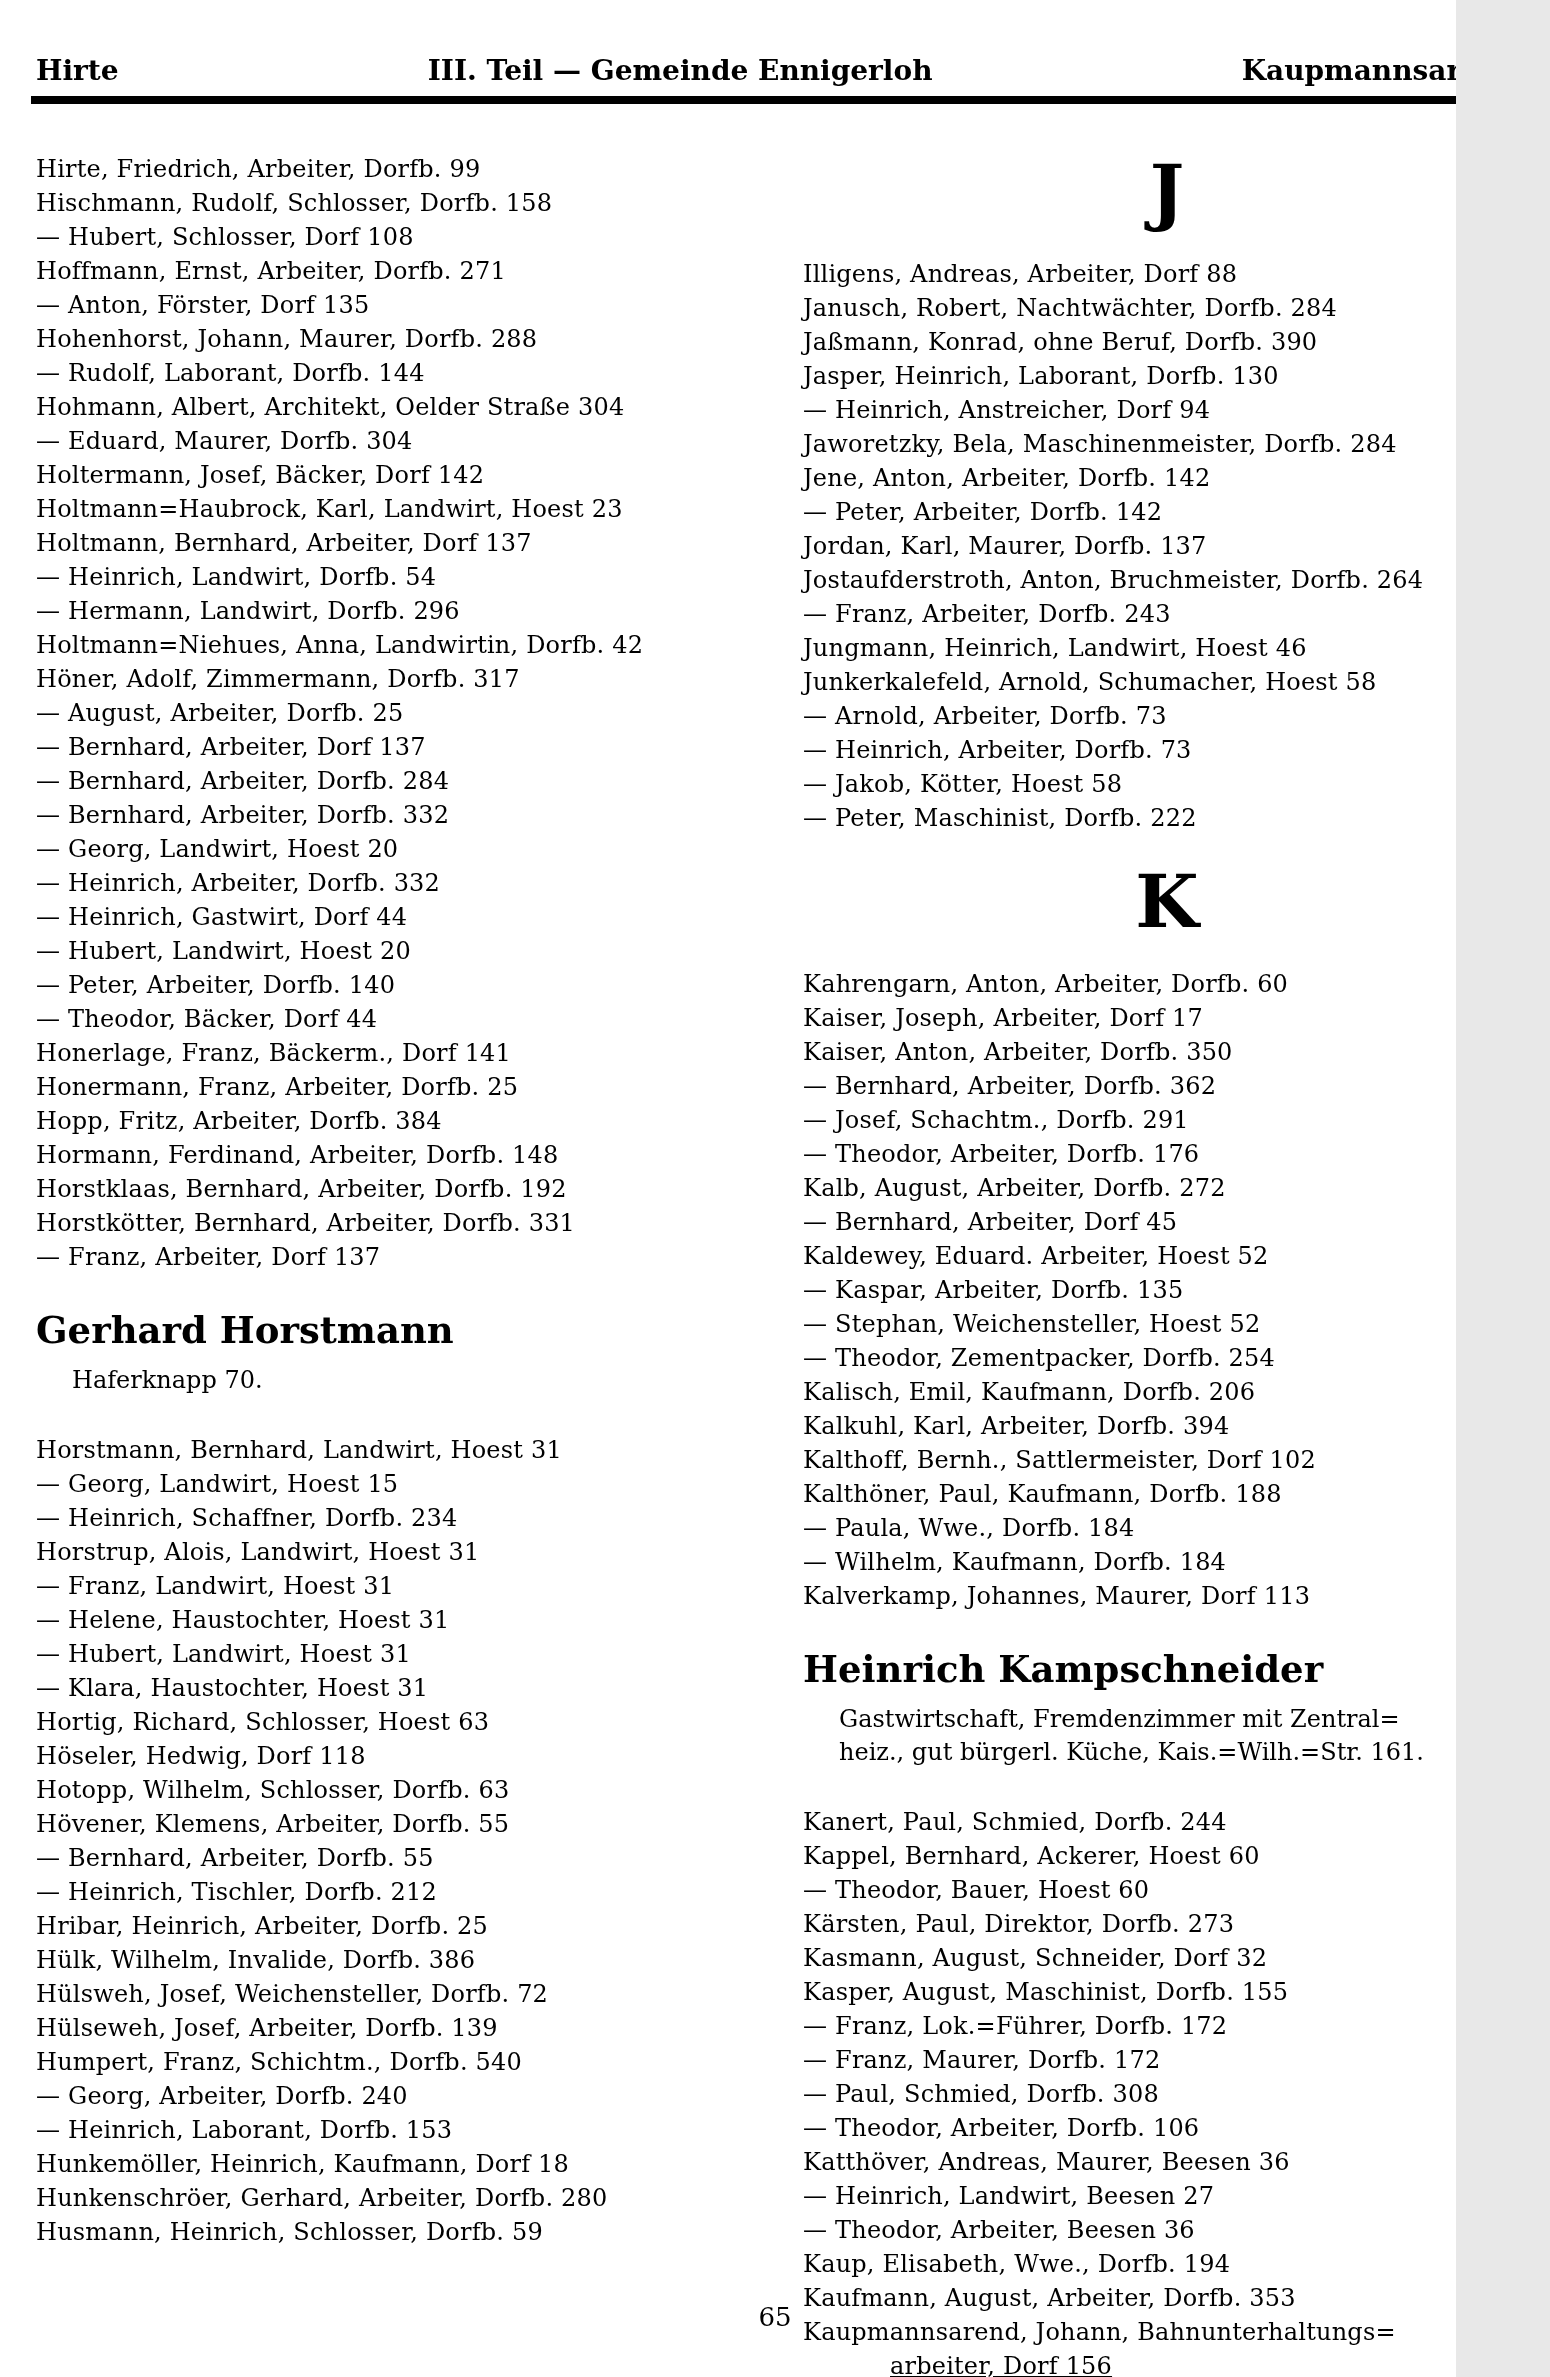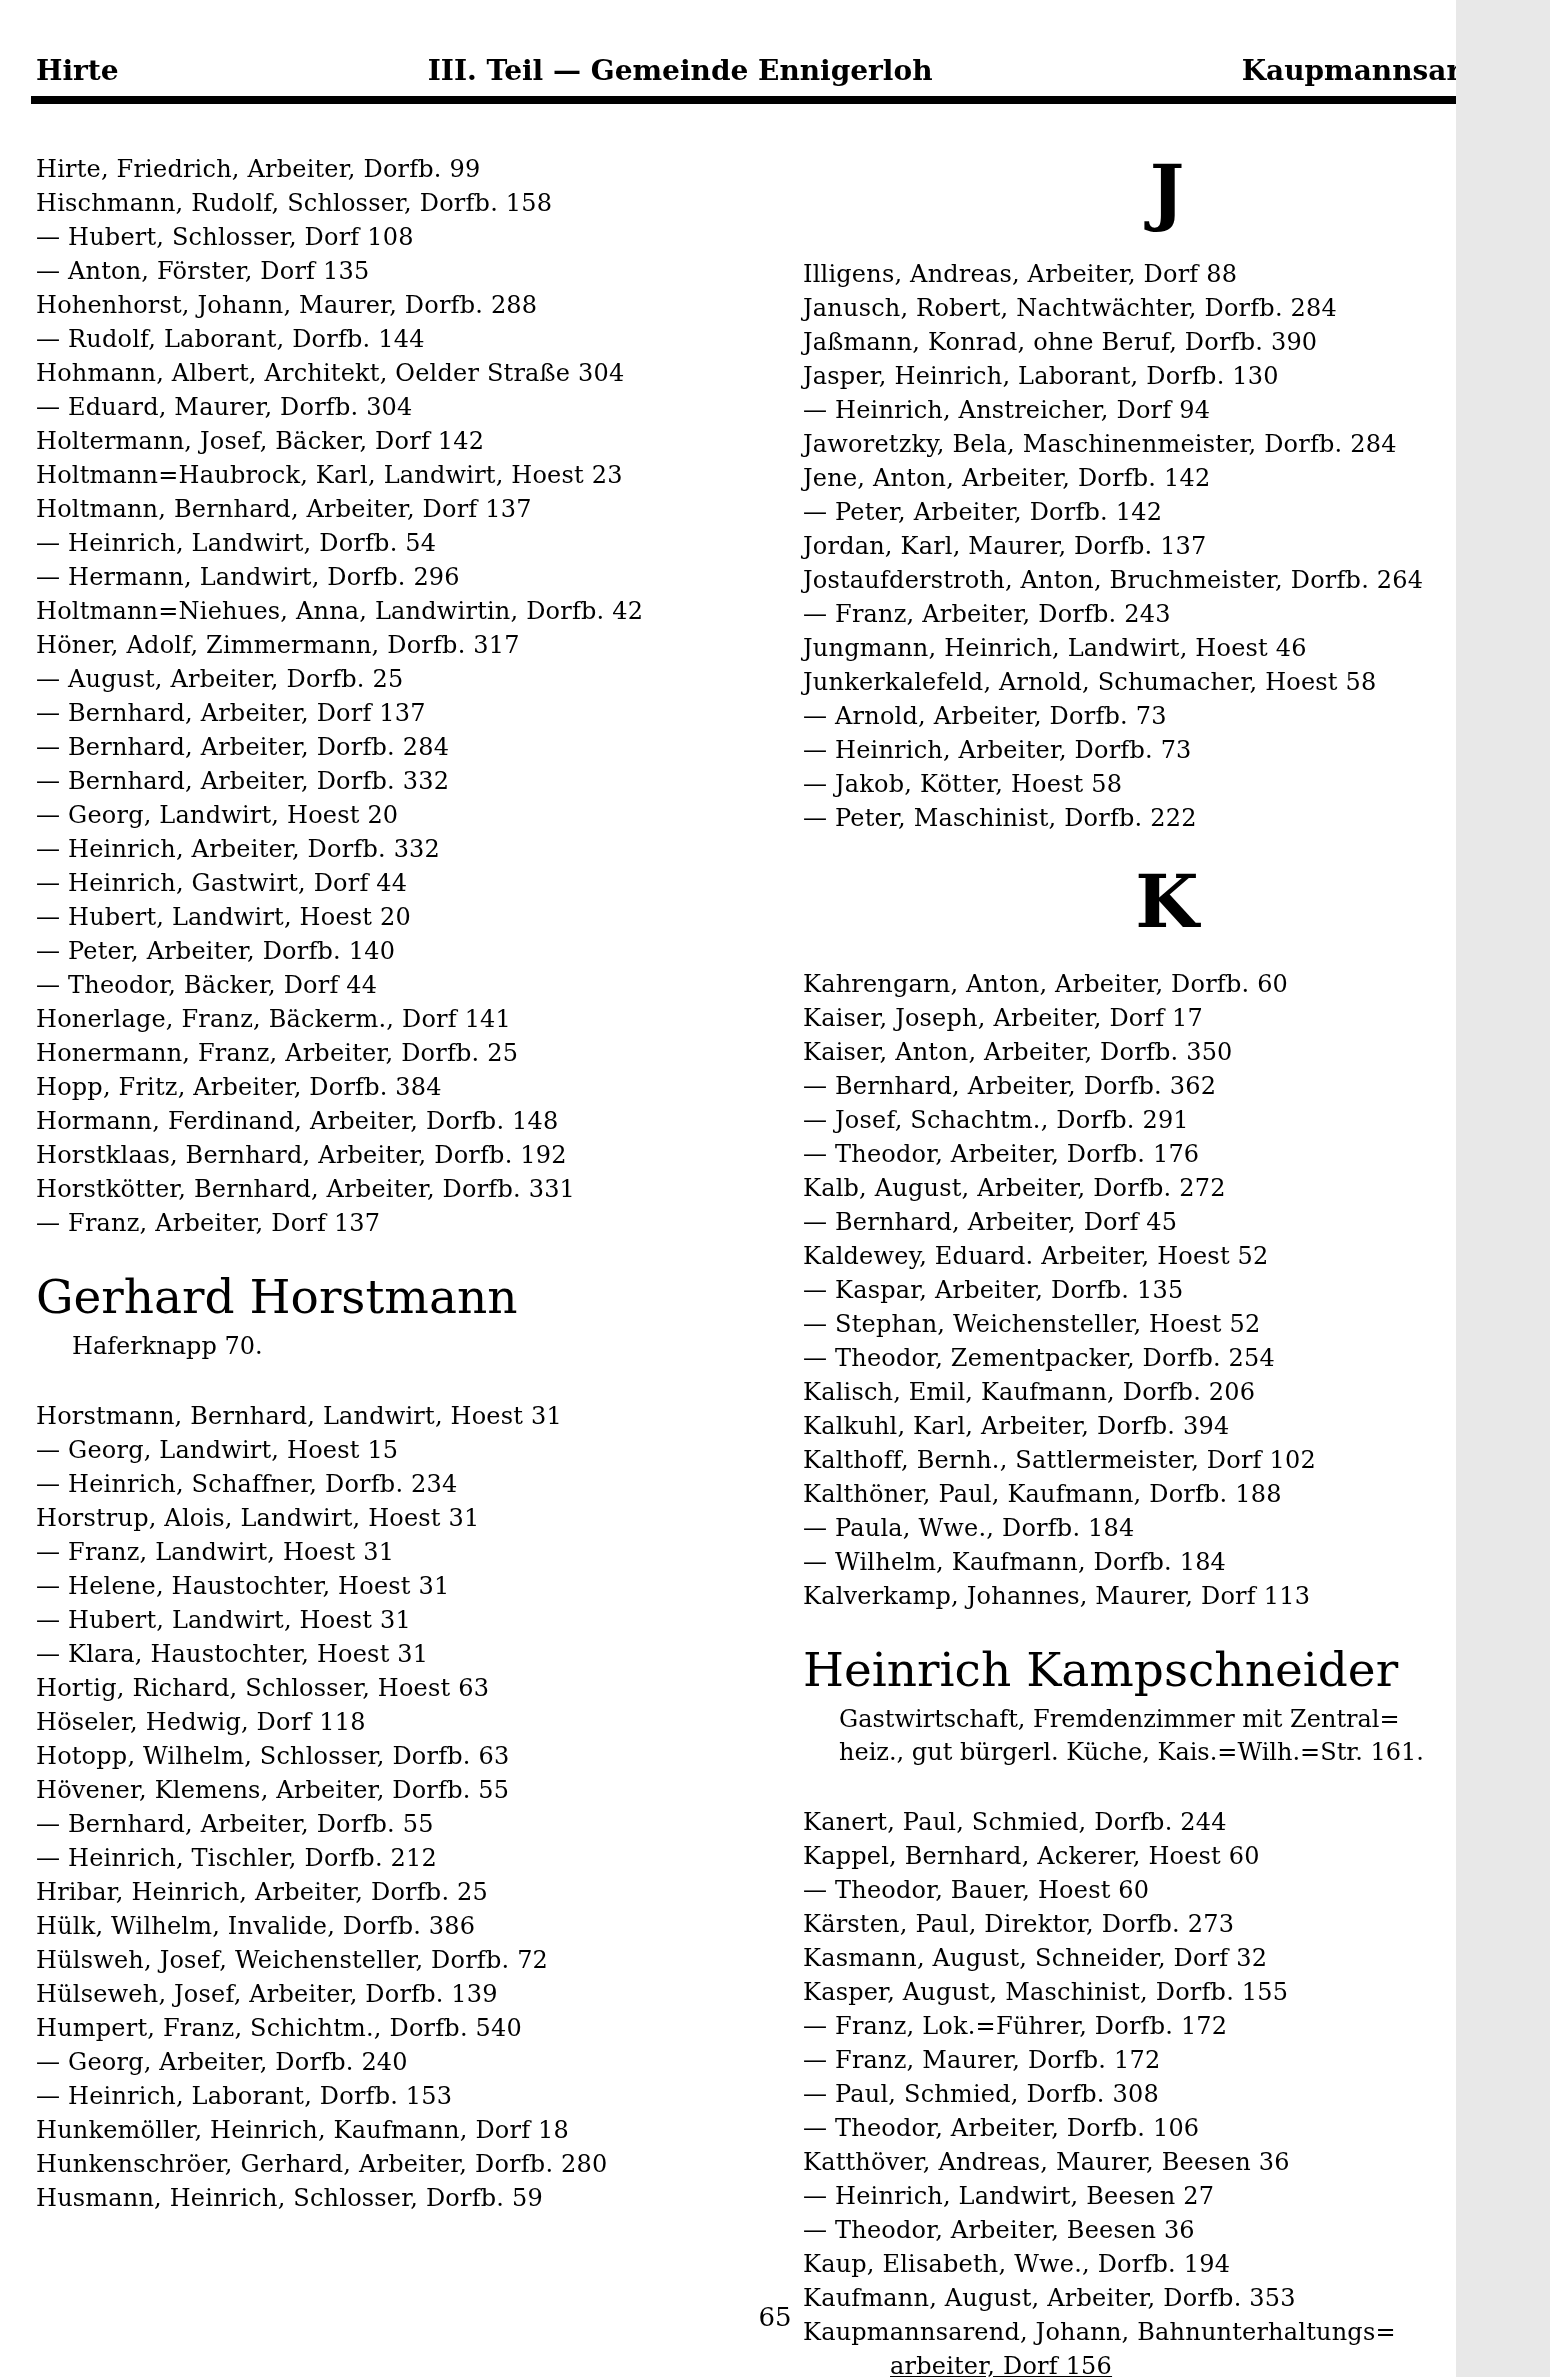--- a/index.html
+++ b/index.html
@@ -49,23 +49,23 @@
   .section-letter {
     font-size: 73px;
     line-height: 78px;
     font-weight: bold;
     text-align: center;
     margin: 27px 0 27px 0;
   }
   .section-letter.first { margin-top: 0; }
   .ad-block { margin: 34px 0 36px 0; }
   .ad-title {
-    font-size: 47px;
+    font-size: 37px;
     line-height: 45px;
-    font-weight: normal;
+    font-weight: bold;
     margin-bottom: 10.7px;
     white-space: nowrap;
   }
   .ad-line {
     font-size: 24px;
     line-height: 33px;
     margin-left: 36px;
     white-space: nowrap;
   }
   .page-number {
@@ -94,20 +94,23 @@
       <div class="entry">
         <div>Hirte, Friedrich, Arbeiter, Dorfb. 99</div>
       </div>
       <div class="entry">
         <div>Hischmann, Rudolf, Schlosser, Dorfb. 158</div>
       </div>
       <div class="entry">
         <div>— Hubert, Schlosser, Dorf 108</div>
       </div>
       <div class="entry">
+        <div>Hoffmann, Ernst, Arbeiter, Dorfb. 271</div>
+      </div>
+      <div class="entry">
         <div>— Anton, Förster, Dorf 135</div>
       </div>
       <div class="entry">
         <div>Hohenhorst, Johann, Maurer, Dorfb. 288</div>
       </div>
       <div class="entry">
         <div>— Rudolf, Laborant, Dorfb. 144</div>
       </div>
       <div class="entry">
         <div>Hohmann, Albert, Architekt, Oelder Straße 304</div>

